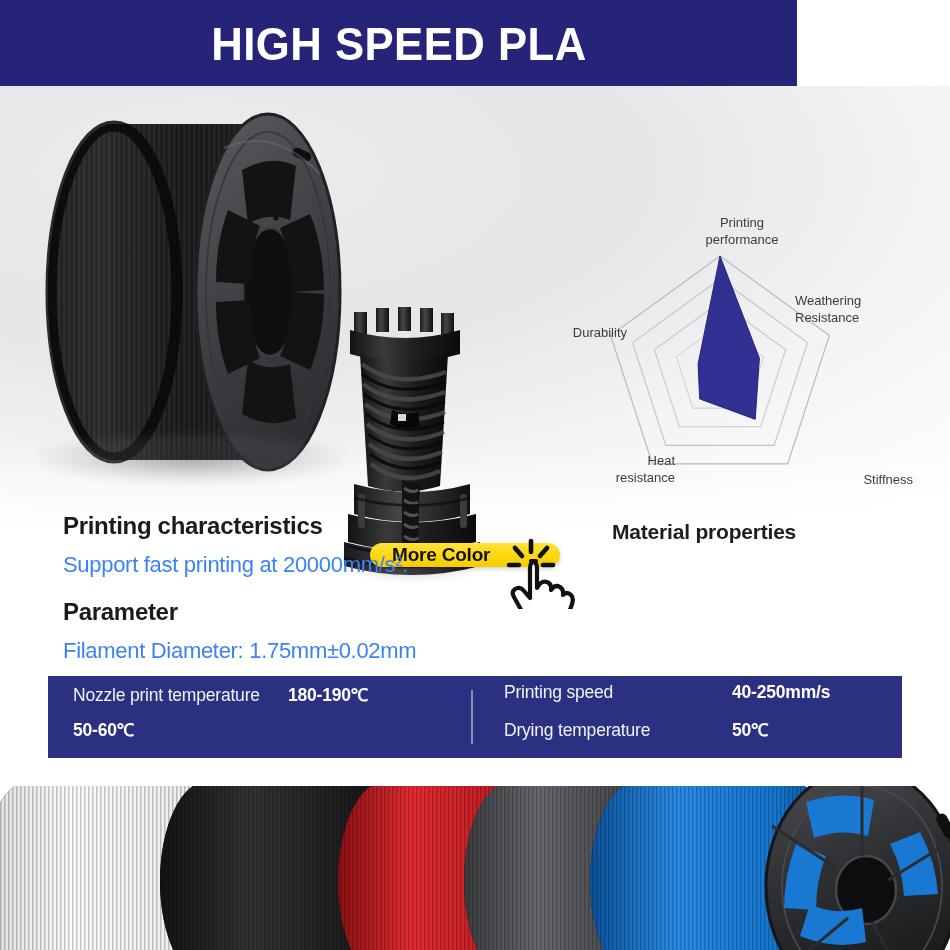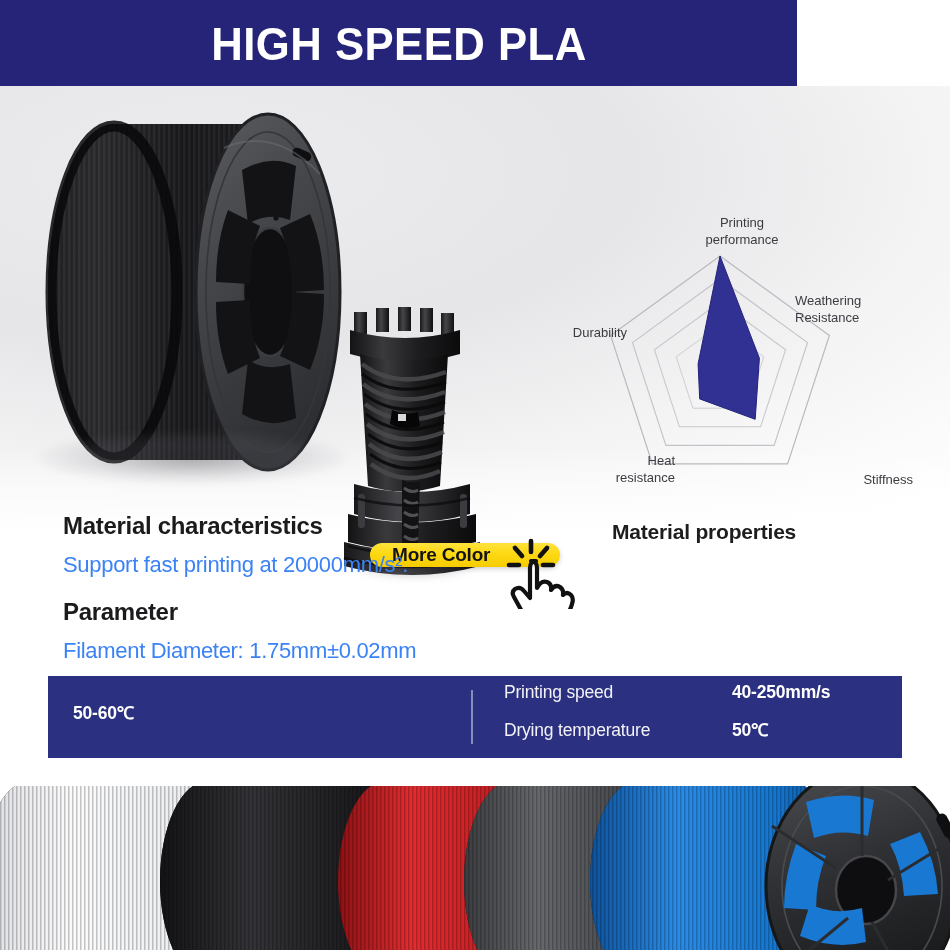--- a/index.html
+++ b/index.html
@@ -285,27 +285,31 @@
           <line x1="42" y1="13" x2="35" y2="21"></line>
           <line x1="4" y1="30" x2="14" y2="30"></line>
           <line x1="48" y1="30" x2="38" y2="30"></line>
         </g>
         <path d="M26 26 q6 0 6 7 l0 20 q4 -8 10 -6 q5 2 4 8 q4 -6 9 -3 q4 3 3 8 q4 -4 8 0 q3 3 1 9
                  q-3 11 -11 17 q-8 6 -19 5 q-11 -1 -17 -9 L9 62 q-3 -5 1 -8 q5 -3 9 2 l6 7 0 -30 q0 -7 6 -7 Z" fill="#ffffff" stroke="#111" stroke-width="4.2" stroke-linejoin="round"></path>
       </svg>
     </div>
   </div>
 
-  <div class="txt-block h-strong" id="charTitle">Material characteristics</div>
+  <div class="txt-block h-strong" id="charTitle">Printing characteristics</div>
   <div class="txt-block h-sub" id="charSub">Support fast printing at 20000mm/s².</div>
   <div class="txt-block h-strong" id="paramTitle">Parameter</div>
   <div class="txt-block h-sub" id="paramSub">Filament Diameter: 1.75mm±0.02mm</div>
 
   <div class="spec">
     <div class="spec-col left">
+      <div class="spec-row">
+        <span class="spec-key">Nozzle print temperature</span>
+        <span class="spec-val">180-190℃</span>
+      </div>
       <div class="spec-row">
         <span class="spec-val">50-60℃</span>
       </div>
     </div>
     <div class="spec-col right">
       <div class="spec-divider"></div>
       <div class="spec-row">
         <span class="spec-key">Printing speed</span>
         <span class="spec-val">40-250mm/s</span>
       </div>

